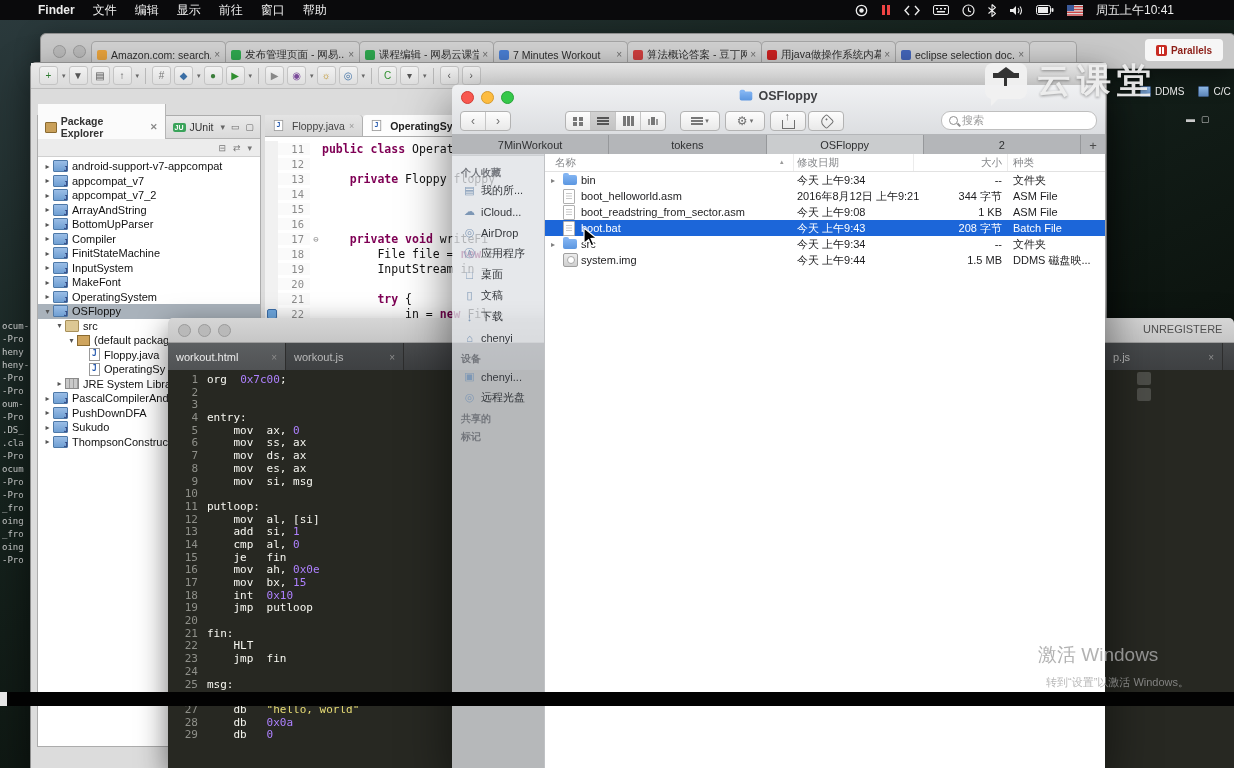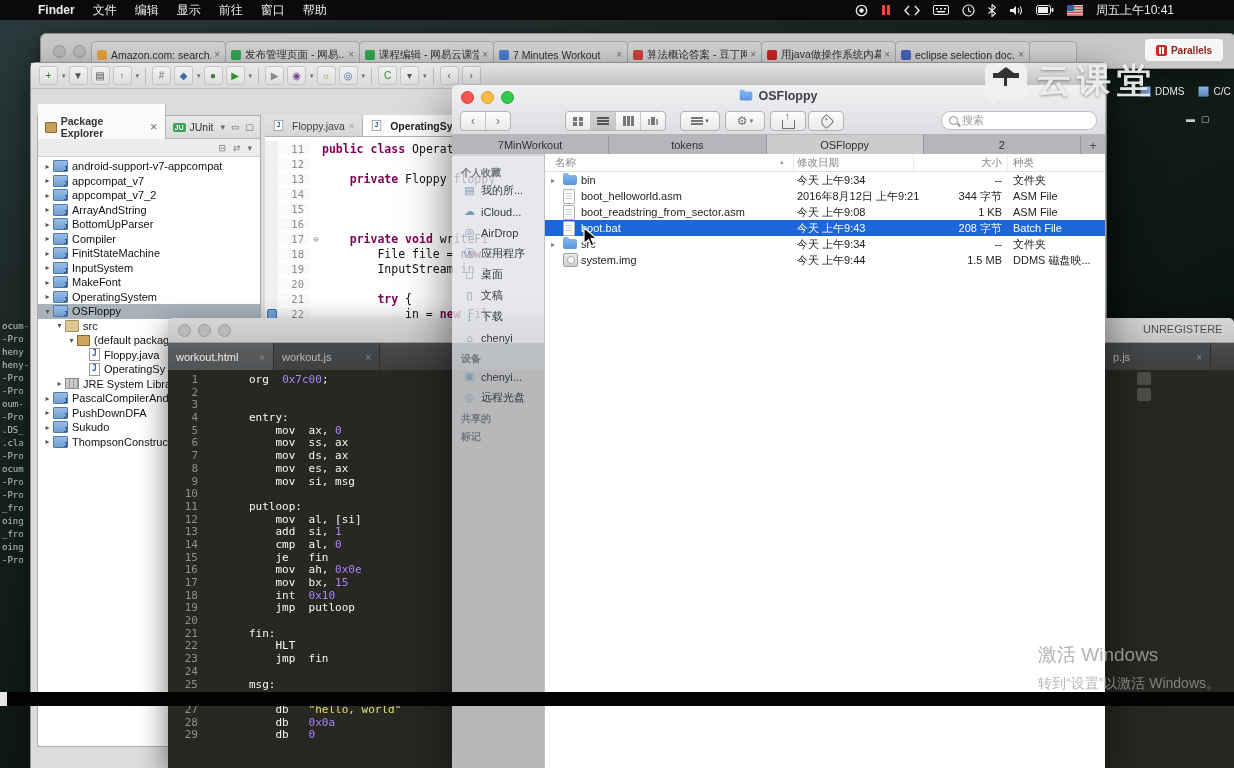--- a/index.html
+++ b/index.html
@@ -98,31 +98,31 @@
   #minmax{position:absolute;left:1186px;top:114px;z-index:3;color:#c9c9c9;font-size:9px;letter-spacing:6px;}
   
   #sublime{position:absolute;left:168px;top:318px;width:1066px;height:450px;z-index:5;
     box-shadow:0 10px 30px rgba(0,0,0,.55);border-radius:5px 5px 0 0;}
   .sb-titlebar{position:relative;height:24px;background:linear-gradient(#d6d6d6,#c6c6c6);
     border-radius:5px 5px 0 0;border-bottom:1px solid #9e9e9e;overflow:hidden;}
   .sb-titlebar .dots{position:absolute;left:10px;top:6px;}
   .sb-titlefrag{position:absolute;left:975px;top:5px;font-size:11px;color:#4f4f4f;white-space:nowrap;}
   .sb-tabbar{position:relative;height:28px;background:linear-gradient(#4a4c4e,#3b3d3f);border-bottom:1px solid #262626;}
   .sb-tabs{display:flex;height:100%;}
-  .sb-tab{width:106px;display:flex;align-items:center;padding:0 8px;box-sizing:border-box;font-size:11px;
+  .sb-tab{width:118px;display:flex;align-items:center;padding:0 8px;box-sizing:border-box;font-size:11px;
     color:#b8b8b8;border-right:1px solid #2d2d2d;background:linear-gradient(#474a4c,#3e4042);}
   .sb-tab.act{background:linear-gradient(#5c5f61,#505254);color:#ececec;}
   .sb-tab .tl{flex:1;white-space:nowrap;overflow:hidden;}
   .sb-tab .bx{color:#8d8d8d;font-size:10px;margin-left:4px;}
   .sb-tab.rt{position:absolute;left:937px;top:0;height:100%;}
   .sb-code{position:absolute;left:0;top:52px;right:0;bottom:0;background:#272822;overflow:hidden;
     font-family:"DejaVu Sans Mono",monospace;font-size:11px;padding-top:4px;}
   .sb-line{height:12.7px;line-height:12.7px;display:flex;white-space:pre;}
   .sb-ln{width:30px;flex:0 0 auto;text-align:right;padding-right:9px;color:#8f908a;}
-  .sb-src{color:#f8f8f2;margin-left:42px;}
+  .sb-src{color:#f8f8f2;}
   .num{color:#ae81ff;}
   .str{color:#e6db74;}
   .sb-frag{position:absolute;width:14px;height:13px;background:rgba(210,210,210,.22);border-radius:2px;}
   
   #finder{position:absolute;left:452px;top:85px;width:653px;height:683px;z-index:10;
     border-radius:5px 5px 0 0;box-shadow:0 18px 50px rgba(0,0,0,.55);}
   .fd-chrome{position:relative;height:49px;background:linear-gradient(#f0f1f3,#dcdee1);
     border-radius:5px 5px 0 0;border-bottom:1px solid #b4b6b9;}
   .fd-titlebar{position:relative;height:24px;}
   .fd-titlebar .dots{position:absolute;left:9px;top:6px;}
@@ -188,21 +188,21 @@
   #black-bar .nub{position:absolute;left:0;top:0;width:7px;height:14px;background:#e6e6e6;}
   #wm-logo{position:absolute;left:985px;top:58px;z-index:35;display:flex;align-items:center;gap:10px;opacity:.95;}
   #wm-logo .bubble{position:relative;width:42px;height:36px;background:#f2f2f2;border-radius:8px;}
   #wm-logo .bubble::after{content:"";position:absolute;left:6px;bottom:-7px;border:7px solid transparent;border-top-color:#f2f2f2;border-left-color:#f2f2f2;}
   #wm-logo .cap{position:absolute;left:8px;top:10px;width:26px;height:5px;background:#2b2b2b;}
   #wm-logo .cap::before{content:"";position:absolute;left:5px;top:-6px;border-left:8px solid transparent;border-right:8px solid transparent;border-bottom:6px solid #2b2b2b;}
   #wm-logo .cap::after{content:"";position:absolute;left:11px;top:5px;width:3px;height:8px;background:#2b2b2b;}
   #wm-logo .wtxt{font-size:34px;color:#ededed;font-weight:bold;letter-spacing:6px;text-shadow:0 1px 3px rgba(0,0,0,.4);}
   #wm-activate{position:absolute;left:1038px;top:642px;z-index:35;color:rgba(165,165,165,.85);}
   #wm-activate .l1{font-size:19px;}
-  #wm-activate .l2{font-size:14px;margin-top:7px;color:rgba(160,160,160,.75);white-space:nowrap;}
+  #wm-activate .l2{font-size:11px;margin-top:7px;color:rgba(160,160,160,.75);white-space:nowrap;margin-left:8px;}
   #desktop-fragments{position:absolute;left:2px;top:320px;z-index:0;font-family:"DejaVu Sans Mono",monospace;
     font-size:9px;color:rgba(235,235,235,.85);line-height:13px;white-space:pre;}
   #cursor{position:absolute;left:583px;top:227px;z-index:60;}
   .gcaret{font-size:7px;color:#6f6f6f;}
 </style>
 </head>
 <body>
 
 <div id="screen">
 

